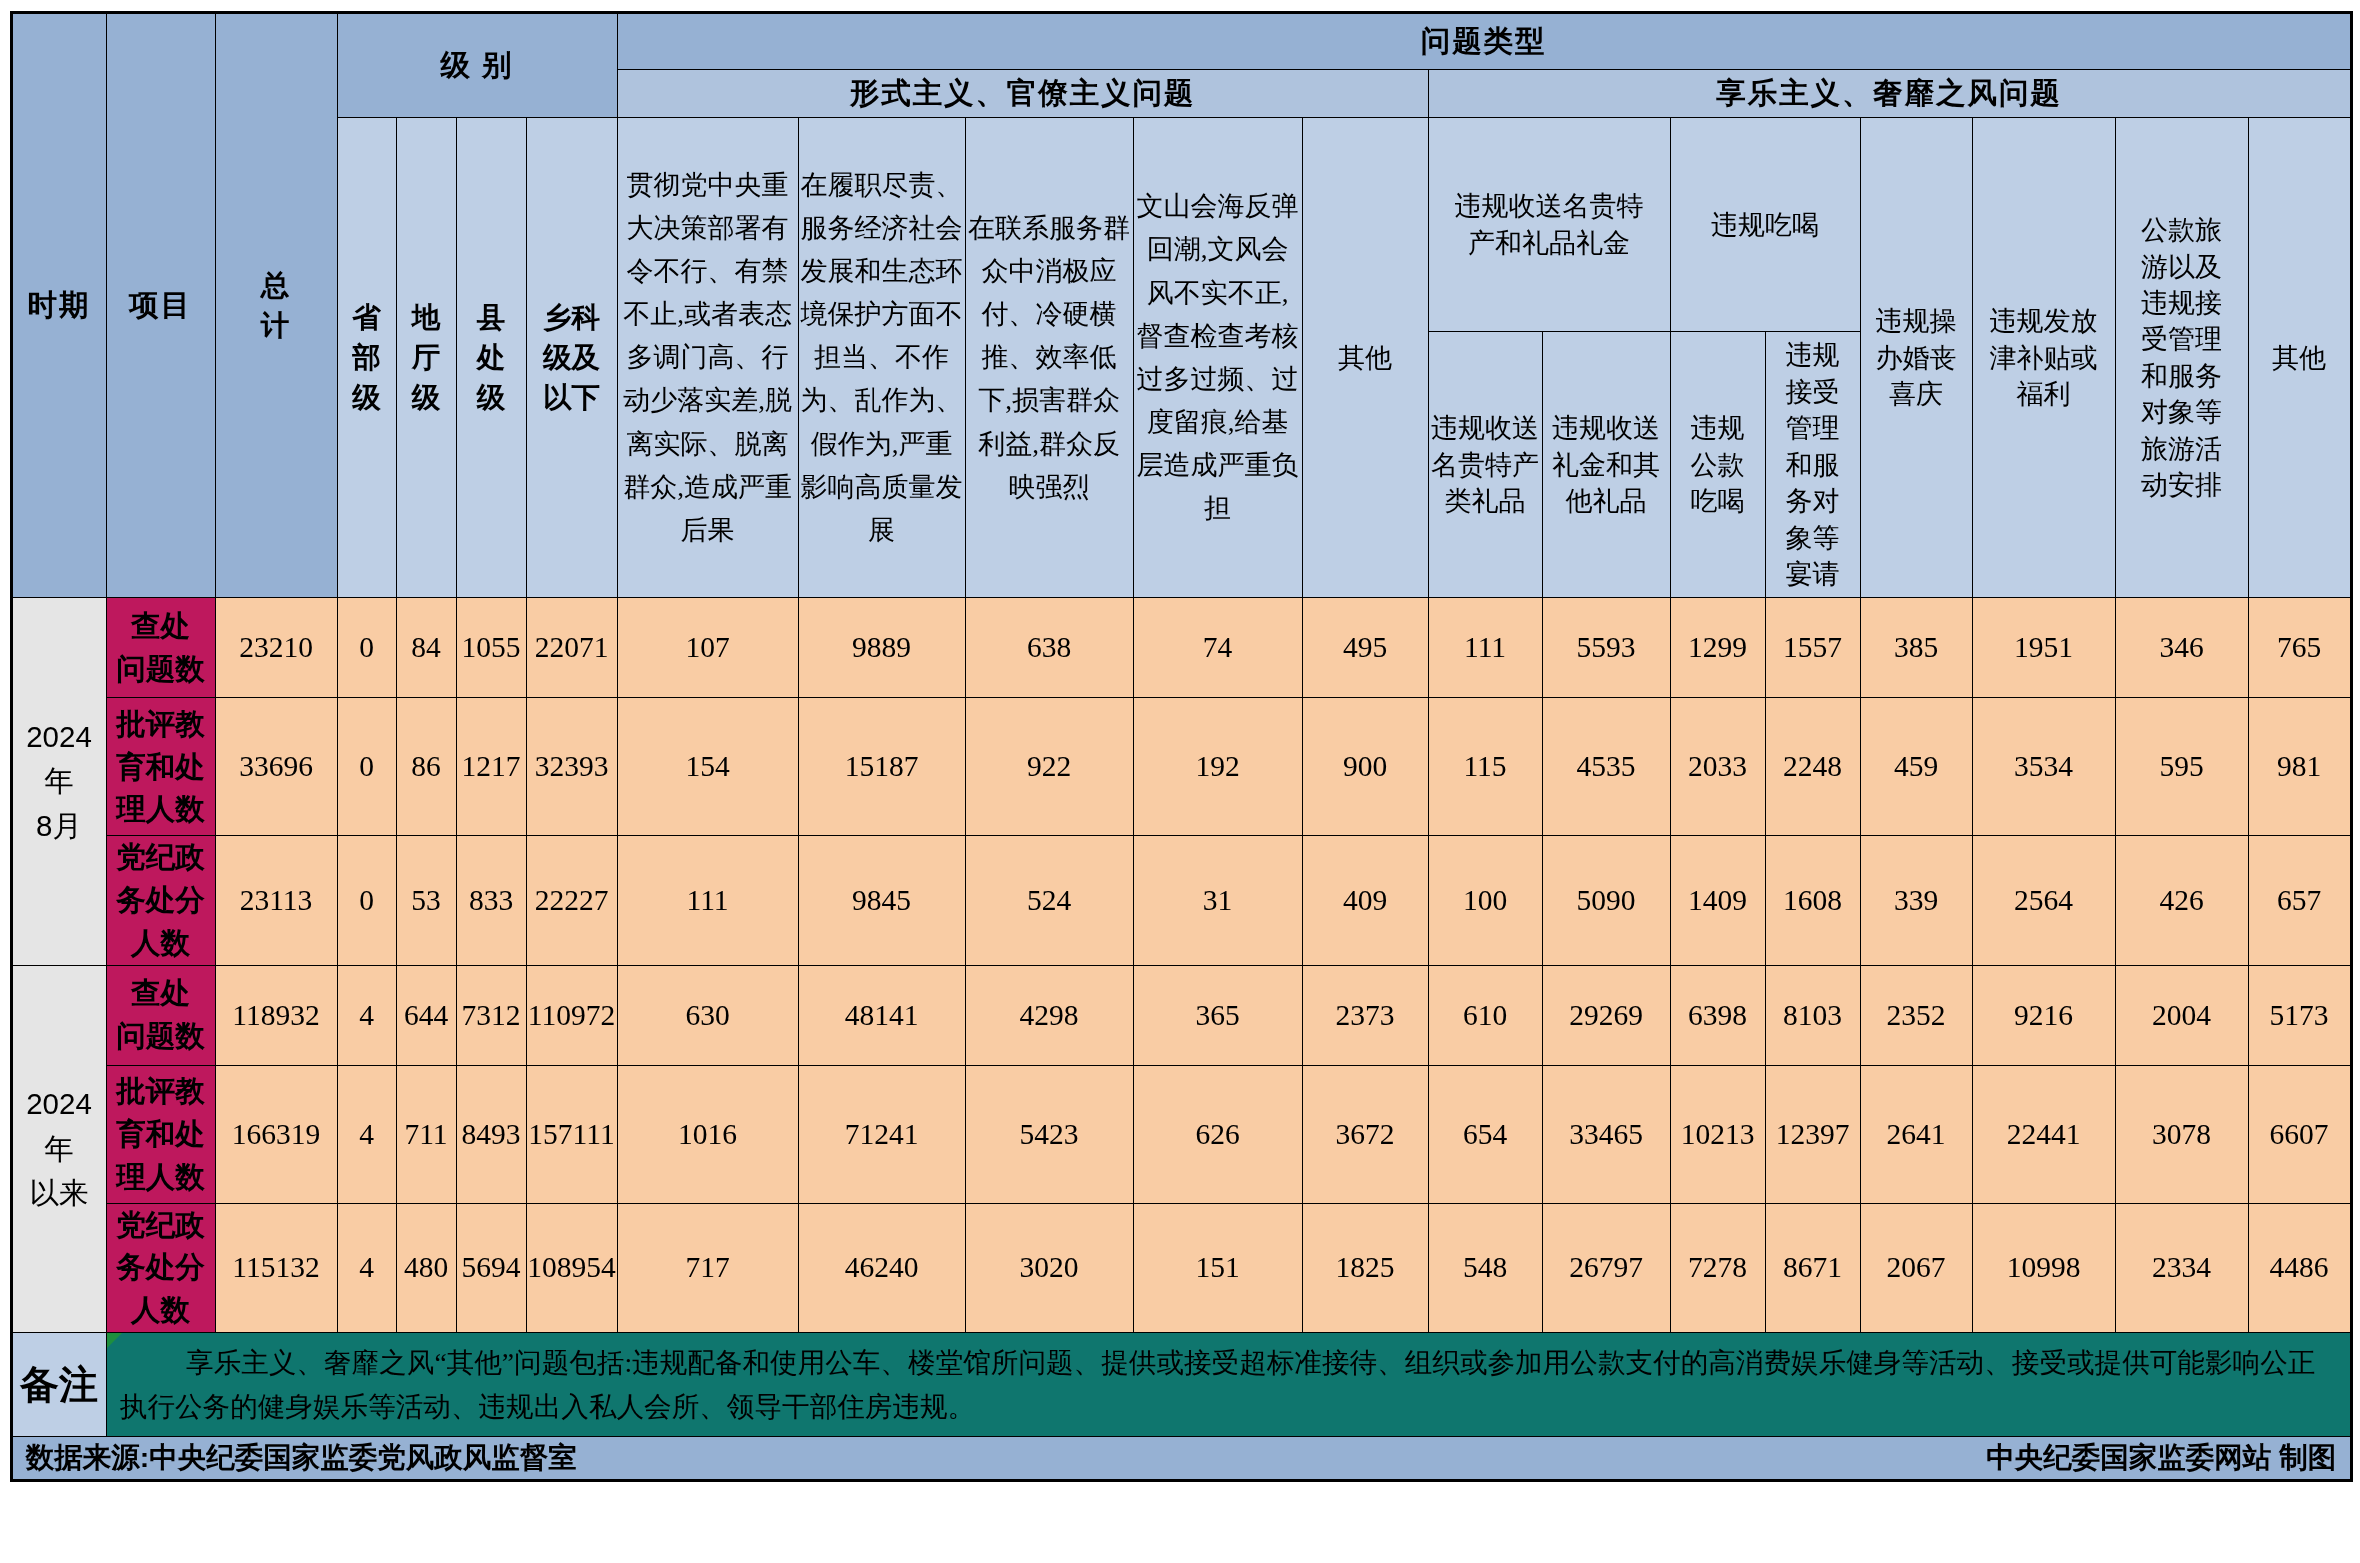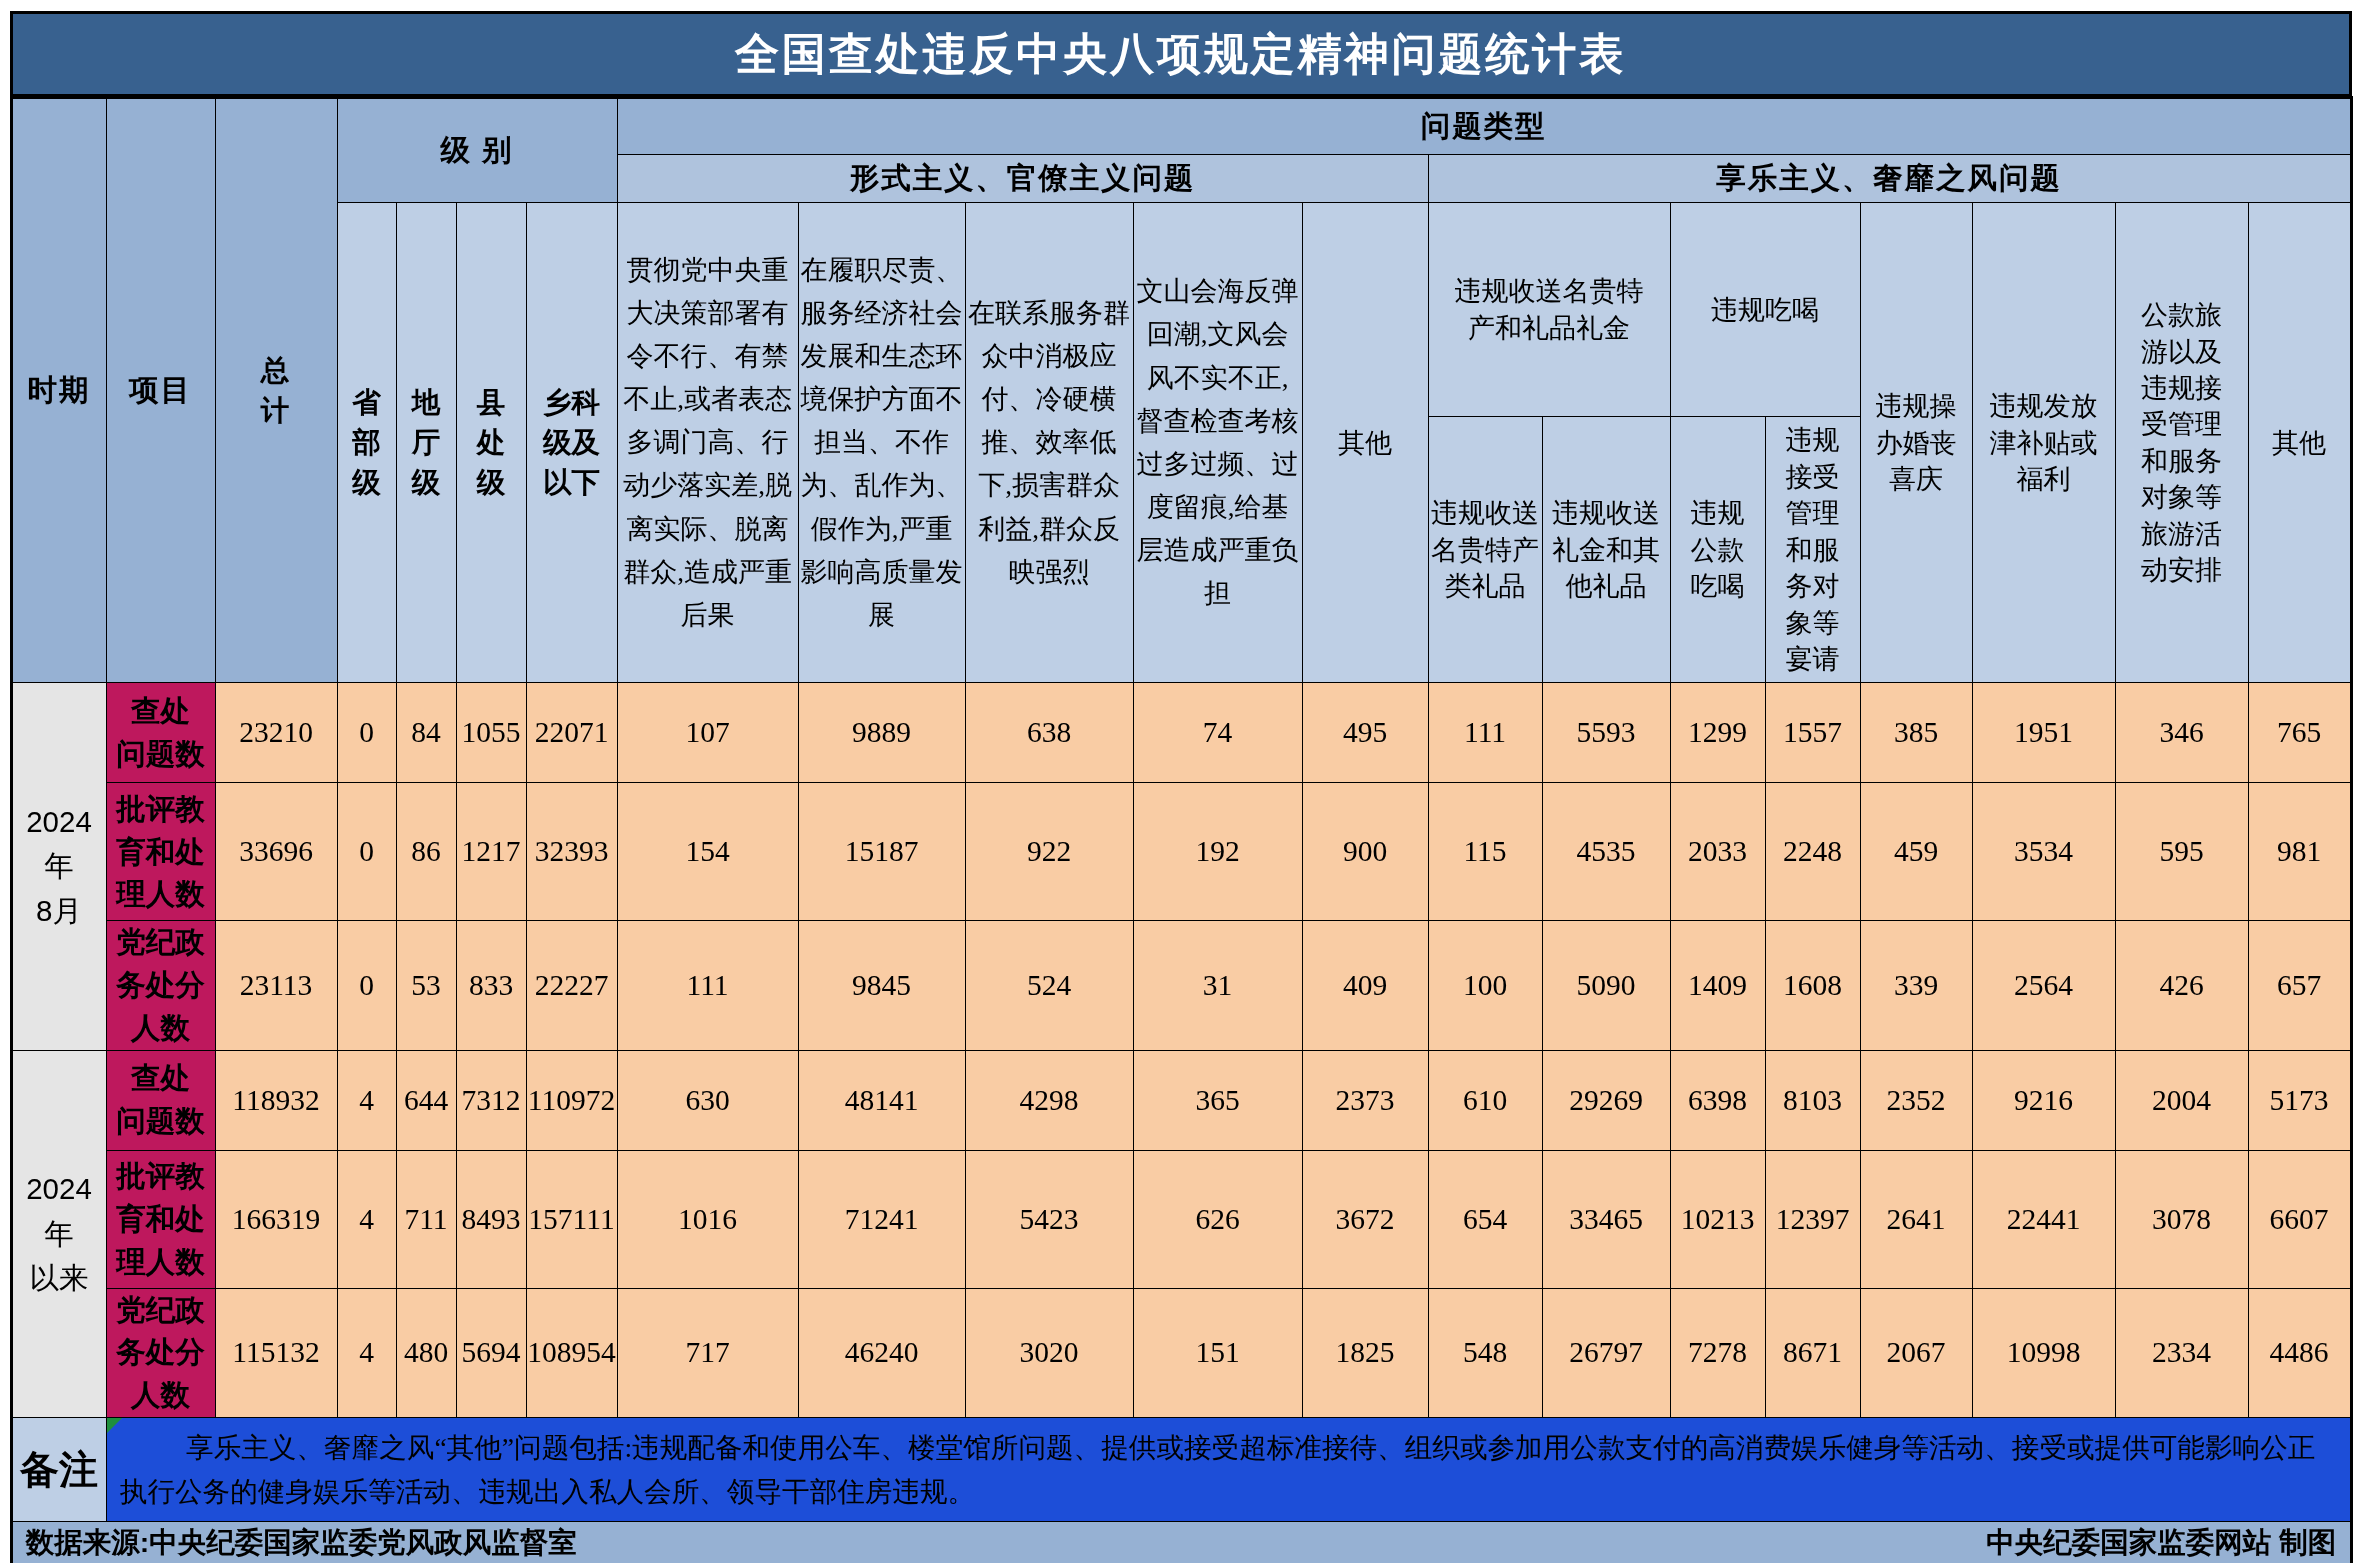--- a/index.html
+++ b/index.html
@@ -38,21 +38,21 @@
 
   .period{background:#e5e5e5;font-size:29.5px;white-space:pre-line;line-height:1.5;}
   .item{background:#be185d;font-weight:bold;font-size:29.5px;white-space:pre-line;line-height:1.45;}
   .num{background:#F9CCA4;font-family:"Liberation Serif",serif;font-size:29.5px;}
 
   .block-sep td{border-top-width:3.8px;}
   .head-sep td{border-top-width:2.9px;}
 
   .remark-label{background:#BECFE5;font-weight:bold;font-size:39px;}
   .remark-cell{
-    background:#1d4ed8;position:relative;text-align:left;
+    background:#0f766e;position:relative;text-align:left;
   }
   .remark-text{
     font-family:"Liberation Serif",serif;font-size:27.6px;line-height:1.6;
     text-indent:2.4em;padding:7.6px 25px 7.6px 13.3px;text-align:left;
   }
   .corner-flag{
     position:absolute;top:0;left:0;width:0;height:0;
     border-top:15px solid #1E8F3E;border-right:15px solid transparent;
   }
 
@@ -60,23 +60,20 @@
   .footer-flex{
     display:flex;justify-content:space-between;align-items:center;
     padding:0 13.3px;font-weight:bold;font-size:28.5px;
   }
 </style>
 </head>
 <body>
 
 <div class="wrap">
 
-  <div class="title-bar">
-    <span>全国查处违反中央八项规定精神问题统计表</span>
-  </div>
 
   <table class="stat">
     <colgroup>
       <col style="width:95px">
         <col style="width:109px">
         <col style="width:122px">
       <col style="width:59px">
         <col style="width:60px">
         <col style="width:70px">
         <col style="width:91px">

